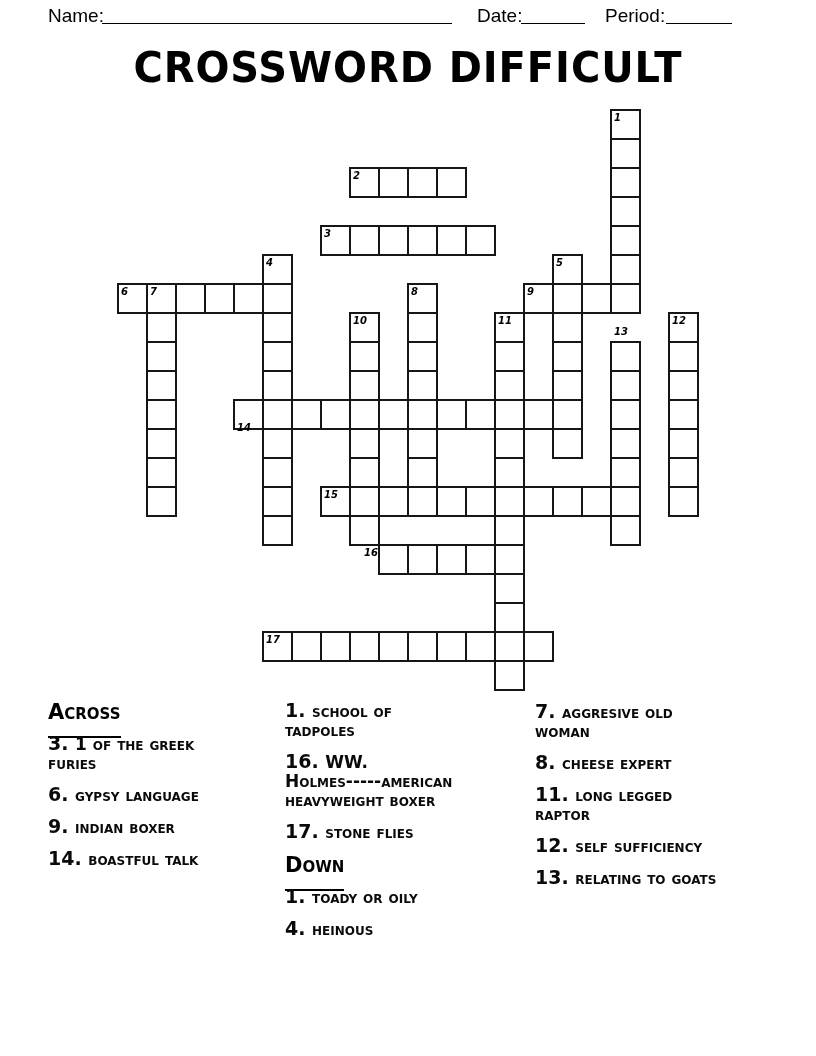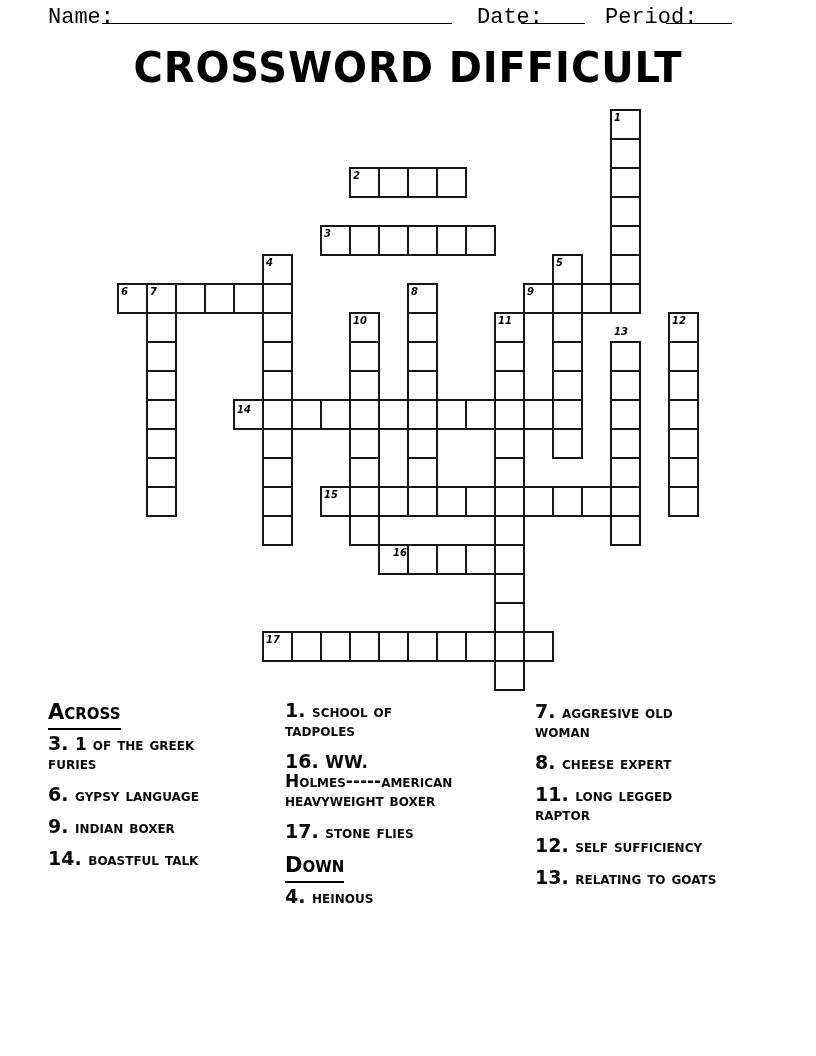--- a/index.html
+++ b/index.html
@@ -2,21 +2,21 @@
 <html><head>
 <meta charset="utf-8">
 <style>
   html,body{margin:0;padding:0;}
   body{
     width:816px;height:1056px;position:relative;background:#ffffff;
     font-family:"DejaVu Sans",sans-serif;color:#0b0b0b;overflow:hidden;
   }
   
   .topline{position:absolute;top:0;left:0;width:816px;height:30px;}
-  .tlabel{position:absolute;top:5px;font-family:Liberation Mono, monospace;font-size:22px;color:#000;}
+  .tlabel{position:absolute;top:5px;font-family:Liberation Sans, sans-serif;font-size:19px;color:#000;}
   .tline{position:absolute;top:23px;height:0;border-top:1.6px solid #000;}
   
   .title{
     position:absolute;top:42px;left:0;width:816px;text-align:center;
     font-size:43px;font-weight:700;letter-spacing:1px;color:#000;
     transform:scaleX(.93);transform-origin:50% 50%;
     font-family:"DejaVu Sans",sans-serif;
   }
   
   #grid{position:absolute;top:0;left:0;width:816px;height:700px;}
@@ -24,21 +24,21 @@
     position:absolute;width:31px;height:31px;box-sizing:border-box;
     border:2px solid #161616;background:#fff;
   }
   .cellnum{
     position:absolute;font:italic 700 10px/10px "DejaVu Sans",sans-serif;
     color:#000;pointer-events:none;
   }
   
   .cluecol{position:absolute;}
   .clue-header{font-size:21px;font-weight:700;font-variant:small-caps;margin-bottom:10px;line-height:23px;color:#000;}
-  .clue-header .hu{border-bottom:2.5px solid #000;padding-bottom:4px;}
+  .clue-header .hu{border-bottom:2.5px solid #000;padding-bottom:12px;}
   .clue{font-weight:700;line-height:19px;margin-bottom:12px;color:#0a0a0a;}
   .cnum{font-size:19px;}
   .ctxt{font-variant:small-caps;font-size:17px;white-space:pre-line;}
 </style>
 </head>
 <body>
 
 <div class="topline">
   <span class="tlabel" style="left:48px">Name:</span>
   <span class="tline" style="left:102px;width:350px"></span>
@@ -166,23 +166,23 @@
     <div class="cell" style="left: 610px; top: 341px;"></div>
     <div class="cell" style="left: 610px; top: 370px;"></div>
     <div class="cell" style="left: 610px; top: 399px;"></div>
     <div class="cell" style="left: 610px; top: 428px;"></div>
     <div class="cell" style="left: 610px; top: 457px;"></div>
     <div class="cell" style="left: 610px; top: 515px;"></div>
     <div class="cellnum" style="left: 353px; top: 171px;">2</div>
     <div class="cellnum" style="left: 324px; top: 229px;">3</div>
     <div class="cellnum" style="left: 121px; top: 287px;">6</div>
     <div class="cellnum" style="left: 527px; top: 287px;">9</div>
-    <div class="cellnum" style="left: 237px; top: 405px;">14</div>
+    <div class="cellnum" style="left: 237px; top: 423px;">14</div>
     <div class="cellnum" style="left: 324px; top: 490px;">15</div>
-    <div class="cellnum" style="left: 393px; top: 548px;">16</div>
+    <div class="cellnum" style="left: 364px; top: 548px;">16</div>
     <div class="cellnum" style="left: 266px; top: 635px;">17</div>
     <div class="cellnum" style="left: 614px; top: 113px;">1</div>
     <div class="cellnum" style="left: 266px; top: 258px;">4</div>
     <div class="cellnum" style="left: 556px; top: 258px;">5</div>
     <div class="cellnum" style="left: 150px; top: 287px;">7</div>
     <div class="cellnum" style="left: 411px; top: 287px;">8</div>
     <div class="cellnum" style="left: 353px; top: 316px;">10</div>
     <div class="cellnum" style="left: 498px; top: 316px;">11</div>
     <div class="cellnum" style="left: 672px; top: 316px;">12</div>
     <div class="cellnum" style="left: 614px; top: 327px;">13</div>
@@ -197,20 +197,21 @@
     <div class="clue"><span class="cnum">14. </span><span class="ctxt">boastful talk</span></div>
   </div>
 <div class="cluecol" id="cluecol-1" style="left: 285px; top: 701px; width: 255px;">
     <div class="clue"><span class="cnum">1. </span><span class="ctxt">school of
 tadpoles</span></div>
     <div class="clue"><span class="cnum">16. </span><span class="ctxt">WW.
 Holmes-----american
 heavyweight boxer</span></div>
     <div class="clue"><span class="cnum">17. </span><span class="ctxt">stone flies</span></div>
     <div class="clue-header"><span class="hu">Down</span></div>
+    <div class="clue"><span class="cnum">1. </span><span class="ctxt">toady or oily</span></div>
     <div class="clue"><span class="cnum">4. </span><span class="ctxt">heinous</span></div>
   </div>
 <div class="cluecol" id="cluecol-2" style="left: 535px; top: 702px; width: 222px;">
     <div class="clue"><span class="cnum">7. </span><span class="ctxt">aggresive old
 woman</span></div>
     <div class="clue"><span class="cnum">8. </span><span class="ctxt">cheese expert</span></div>
     <div class="clue"><span class="cnum">11. </span><span class="ctxt">long legged
 raptor</span></div>
     <div class="clue"><span class="cnum">12. </span><span class="ctxt">self sufficiency</span></div>
     <div class="clue"><span class="cnum">13. </span><span class="ctxt">relating to goats</span></div>

